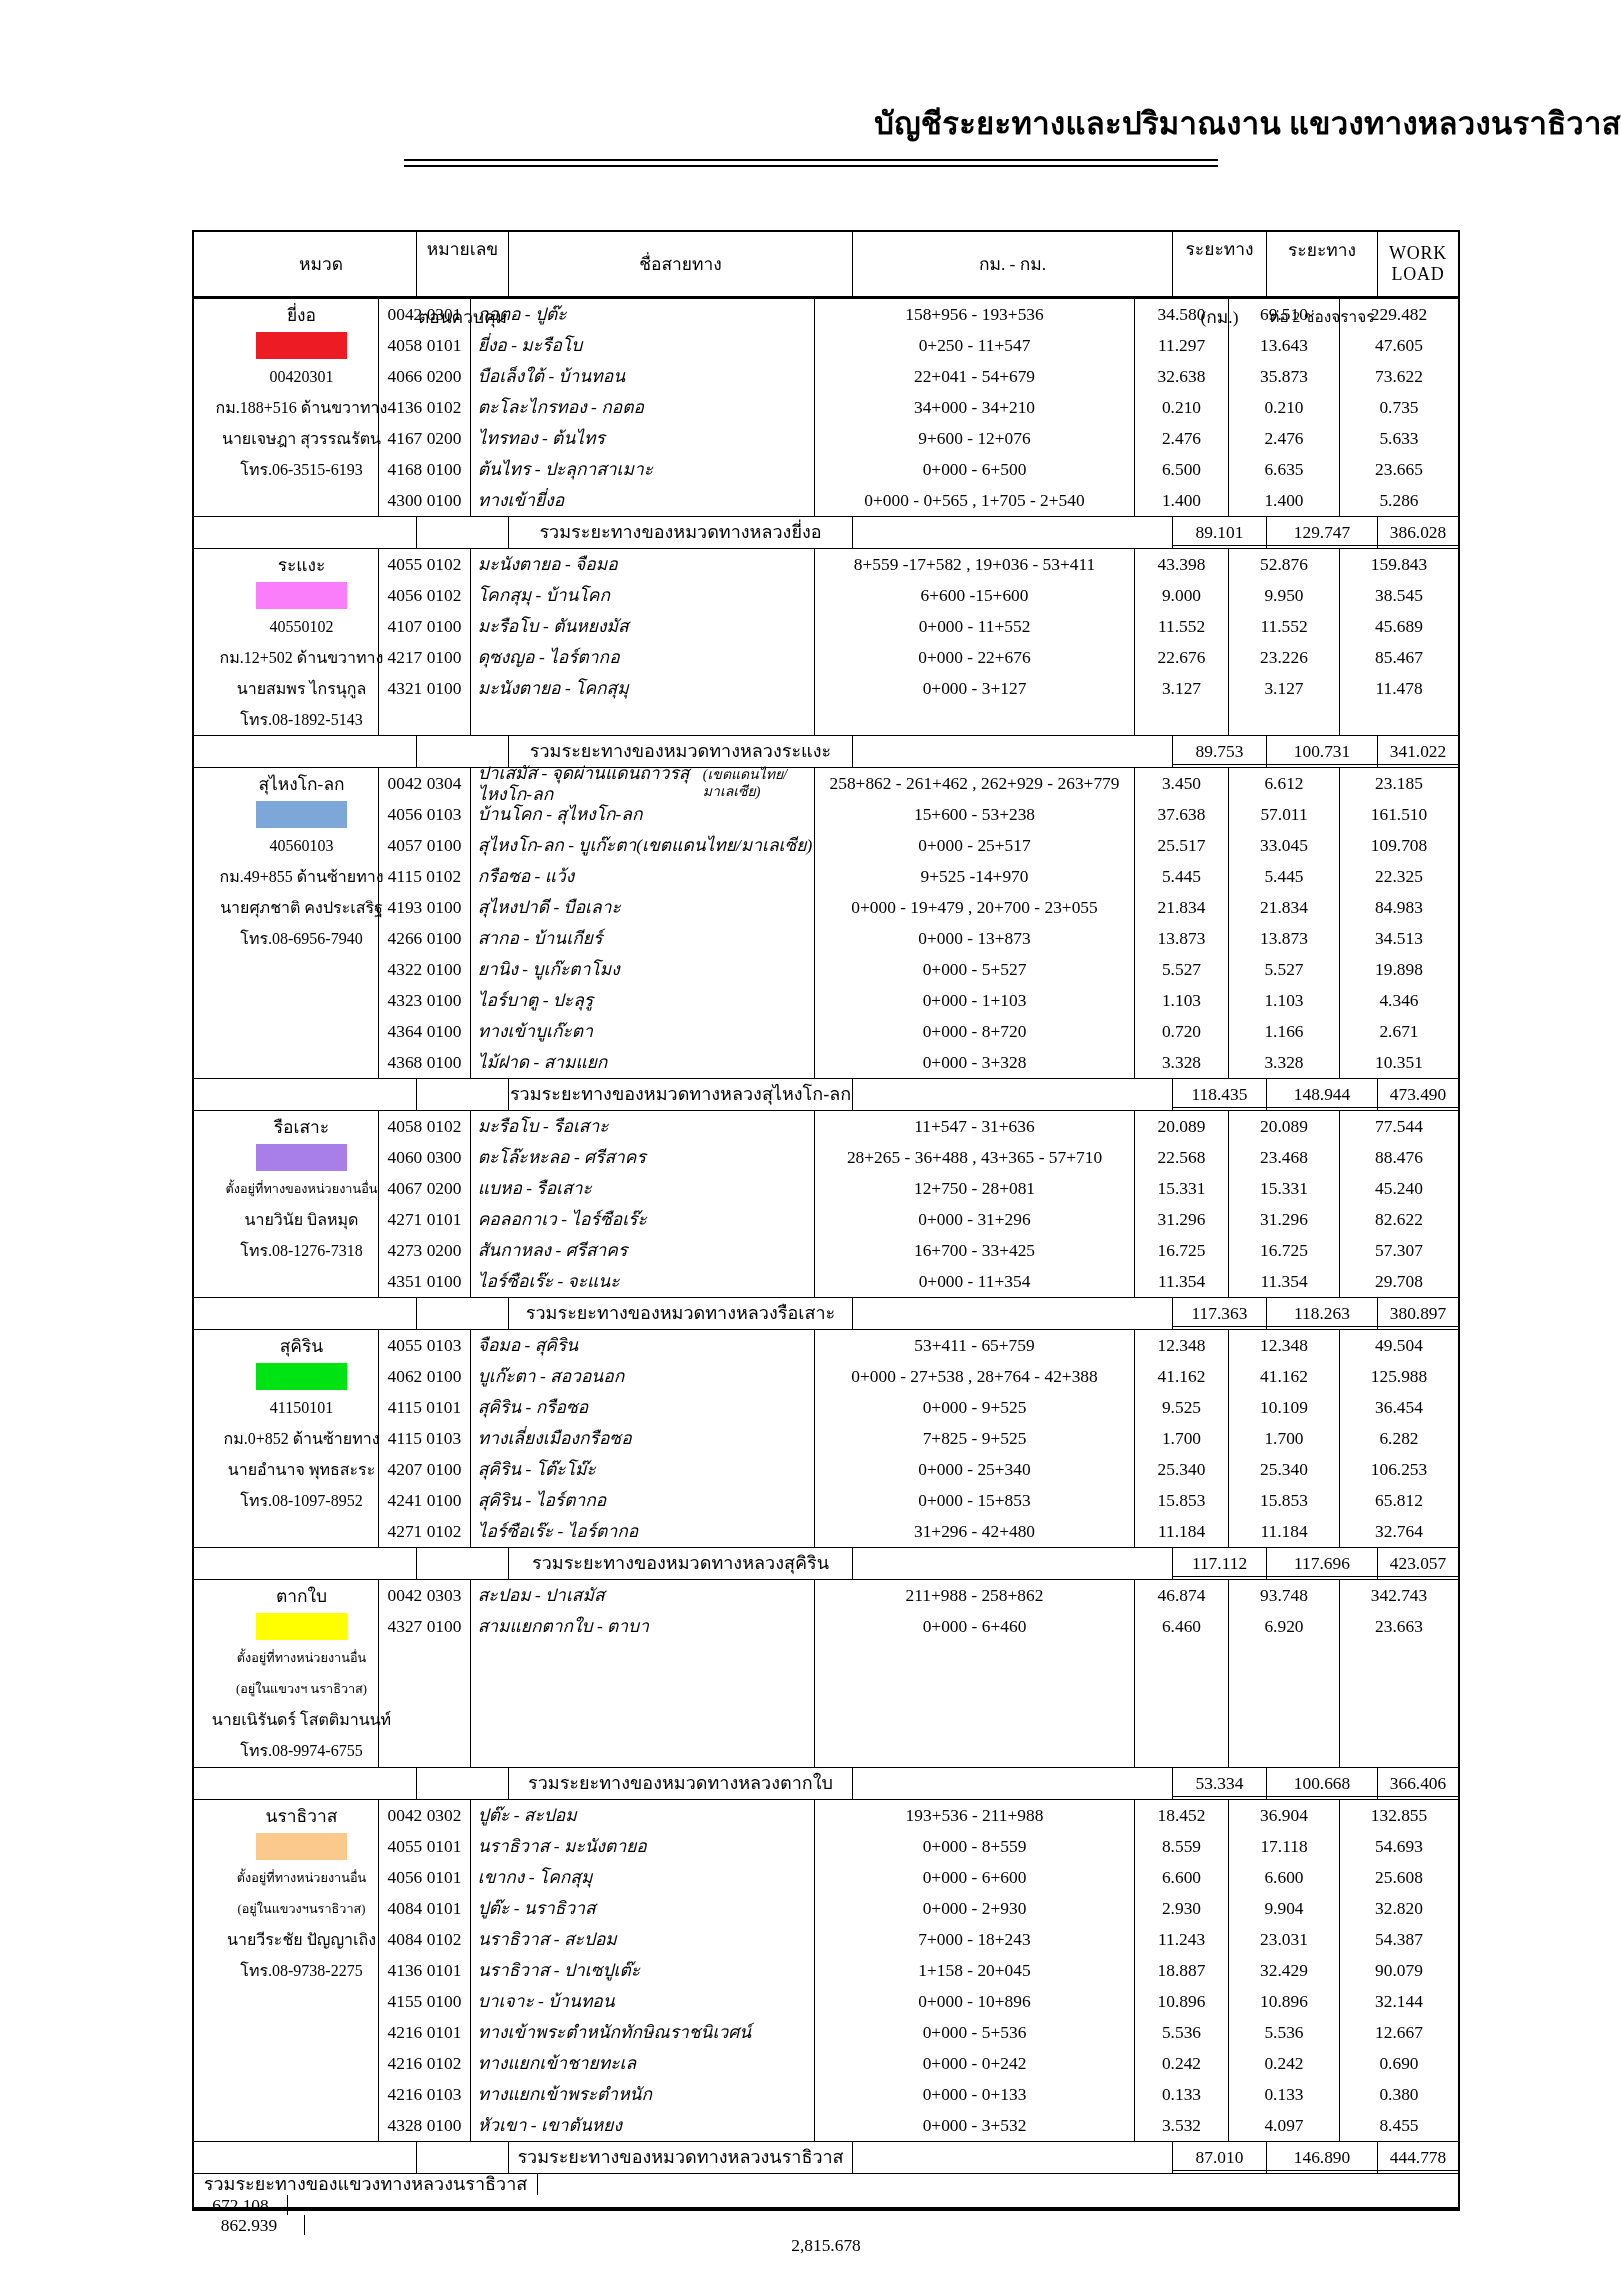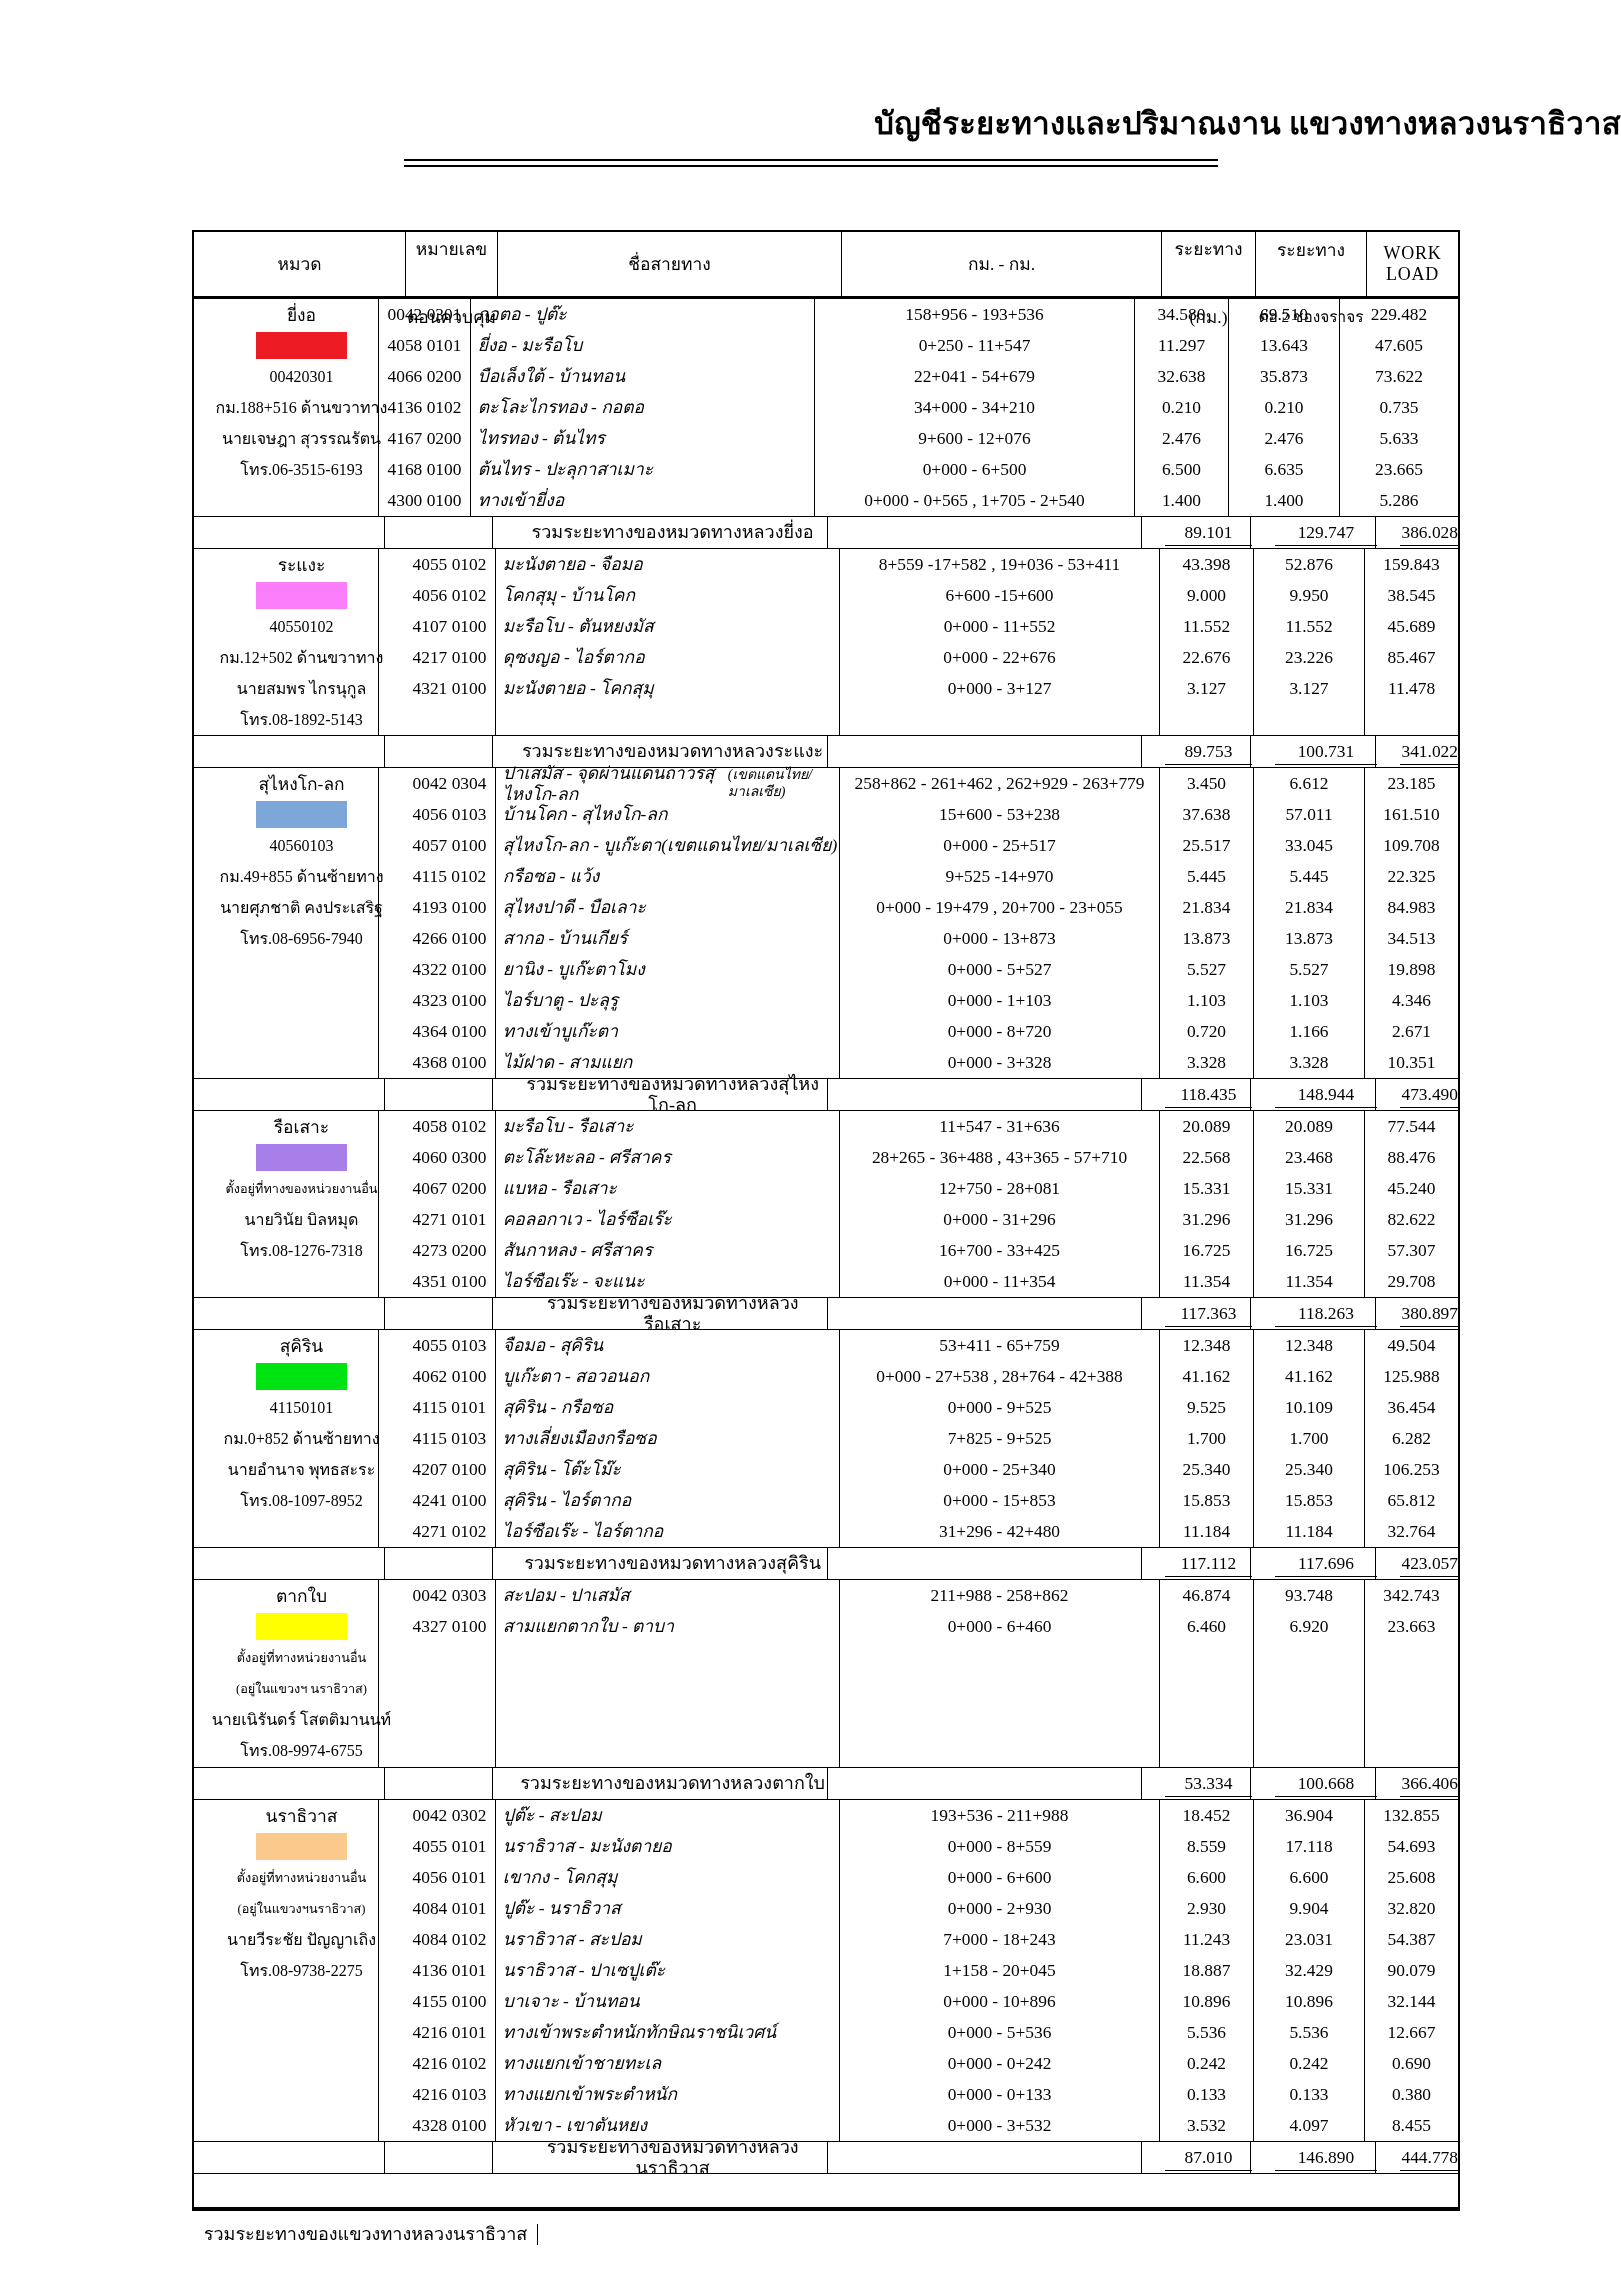--- a/index.html
+++ b/index.html
@@ -21,29 +21,29 @@
   }
   .thead { display:flex; height:64px; border-bottom:3.3px solid #000; }
   .cell {
     box-sizing:border-box; border-right:1.3px solid #000;
     display:flex; align-items:center; justify-content:center;
     font-size:17.4px; line-height:1.15; text-align:center;
   }
   .thead .cell, .route-row .cell:last-child, .filler-row .cell:last-child,
   .total-row .cell:last-child { border-right-width:1.3px; }
   .cell.w-wl { border-right:none; }
-  .w-sec{width:212px;} .w-code{width:92px;} .w-route{width:344px;}
+  .w-sec{width:191px;margin-left:32px;} .w-code{width:92px;} .w-route{width:344px;}
   .w-km{width:320px;} .w-d1{width:94px;} .w-d2{width:111px;} .w-wl{flex:1;}
   .hcol { flex-direction:column; justify-content:space-between; padding:6.7px 0 4px 0;gap:48px; }
   .hcol.tight { padding:8px 0 2.7px 0; }
   .h-work { font-size:18px; letter-spacing:0.7px; }
   .h-small { font-size:15.4px; }
 
   .section { display:flex; }
-  .section:not(:first-child), .total-row { border-top:1.3px solid #000;gap:25px; }
+  .section:not(:first-child), .total-row { border-top:1.3px solid #000; }
   .info-cell {
     box-sizing:border-box; width:185px; border-right:1.3px solid #000;
     display:flex; flex-direction:column;
   }
   .info-slot { height:31px; display:flex; align-items:center; justify-content:center;padding-left:31px; }
   .sec-name { font-size:17.4px; }
   .info-text { font-size:16px; white-space:nowrap; }
   .info-text.small { font-size:12.7px; }
   .swatch { width:91px; height:27px; }
   .routes { flex:1; display:flex; flex-direction:column; }

